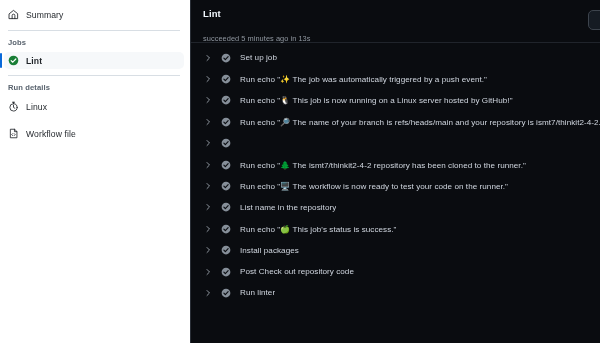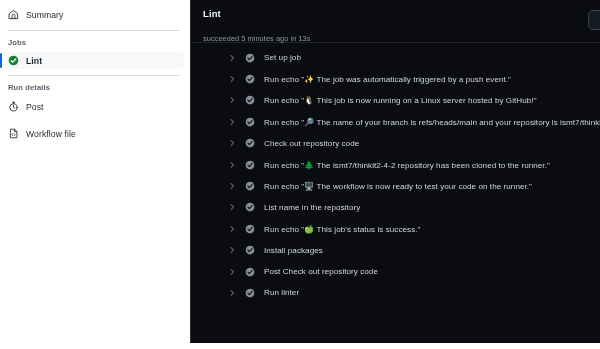--- a/index.html
+++ b/index.html
@@ -122,21 +122,21 @@
     position: absolute;
     right: -6px;
     top: 10px;
     width: 18px;
     height: 20px;
     border: 1px solid #3d444d;
     border-radius: 5px;
     background: #151b23;
   }
 
-  #steps { padding-top: 4px; padding-left: 24px; }
+  #steps { padding-top: 4px; }
 
   .step-row {
     display: flex;
     align-items: center;
     height: 21.4px;
     padding-left: 13px;
     gap: 9px;
     white-space: nowrap;
   }
 
@@ -199,21 +199,21 @@
 
     <div class="nav-row">
       <span class="ic">
         <svg viewBox="0 0 16 16" fill="none" stroke="#1f2328" stroke-width="1.2" stroke-linecap="round" stroke-linejoin="round">
           <circle cx="8" cy="9.3" r="5.3"></circle>
           <path d="M8 6.2 V9.3 L10 10.6"></path>
           <path d="M6.4 1.8 H9.6"></path>
           <path d="M8 1.8 V4"></path>
         </svg>
       </span>
-      <span class="label">Post</span>
+      <span class="label">Linux</span>
     </div>
 
     <div class="spacer-8"></div>
 
     <div class="nav-row">
       <span class="ic">
         <svg viewBox="0 0 16 16" fill="none" stroke="#1f2328" stroke-width="1.2" stroke-linecap="round" stroke-linejoin="round">
           <path d="M4 1.8 H9.6 L13 5.2 V14.2 H4 Z"></path>
           <path d="M9.4 1.9 V5.3 H12.9"></path>
           <path d="M6.6 8.3 L5.4 9.6 L6.6 10.9"></path>
@@ -300,21 +300,20 @@
           <svg viewBox="0 0 16 16" fill="none" stroke="#9198a1" stroke-width="2" stroke-linecap="round" stroke-linejoin="round">
               <path d="M6 3 L11 8 L6 13"></path>
             </svg>
         </span>
         <span class="stat">
           <svg viewBox="0 0 16 16">
               <circle cx="8" cy="8" r="7" fill="#868f99"></circle>
           <path d="M4.6 8.2 L6.9 10.5 L11.4 5.8" fill="none" stroke="#0a0c10" stroke-width="1.8" stroke-linecap="round" stroke-linejoin="round"></path>
             </svg>
         </span>
-        <span class="step-label">Check out repository code</span>
       </div>
 
       <div class="step-row">
         <span class="chev">
           <svg viewBox="0 0 16 16" fill="none" stroke="#9198a1" stroke-width="2" stroke-linecap="round" stroke-linejoin="round">
               <path d="M6 3 L11 8 L6 13"></path>
             </svg>
         </span>
         <span class="stat">
           <svg viewBox="0 0 16 16">

